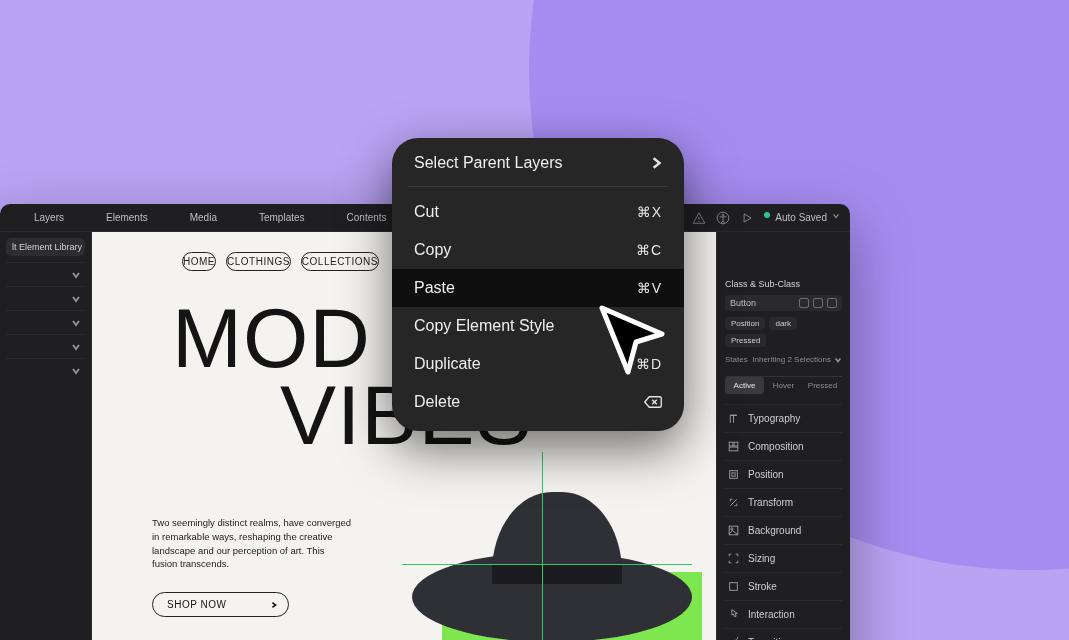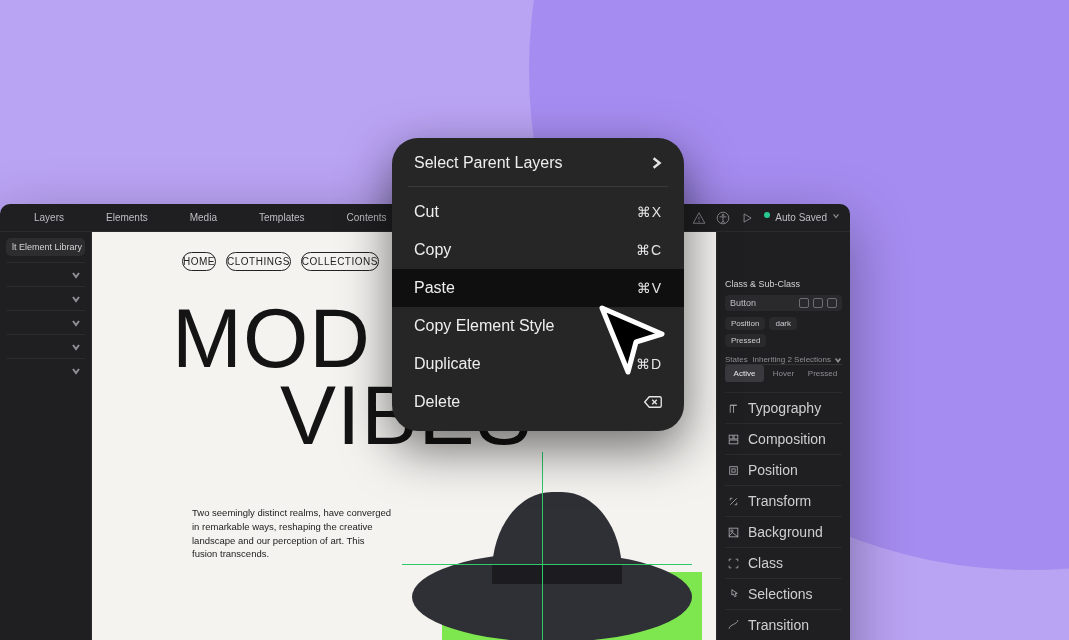--- a/index.html
+++ b/index.html
@@ -79,23 +79,23 @@
 
   .headline {
     position:absolute; left:80px; top:68px;
     font-family:Georgia,"Times New Roman",serif;
     font-weight:400; color:#141414;
     font-size:84px; line-height:.92; letter-spacing:1px;
   }
   .headline .l2 { margin-left:108px; }
 
   .blurb {
-    position:absolute; left:60px; top:274px;
+    position:absolute; left:60px; top:284px;
     width:200px;
-    font-size:9.5px; line-height:1.45; color:#222;margin-left:40px;
+    font-size:9.5px; line-height:1.45; color:#222;
   }
 
   .shopnow {
     position:absolute; left:60px; top:360px;
     display:flex; align-items:center; gap:44px;
     border:1px solid #222; border-radius:999px;
     font-size:10px; letter-spacing:.5px; color:#141414;
     padding:6px 10px 6px 14px;
   }
   .shopnow svg { width:8px; height:8px; stroke:#141414; fill:none; stroke-width:2; }
@@ -142,34 +142,34 @@
   }
   .class-row .name { flex:1; font-size:9px; }
   .class-row .mini { width:10px; height:10px; border:1px solid #6d6d72; border-radius:2px; }
 
   .chip-row { display:flex; gap:4px; margin-bottom:8px; flex-wrap:wrap; }
   .chip {
     font-size:8px; background:#2a2a2d; border-radius:4px;
     padding:2px 6px; color:#cfcfd2;
   }
 
-  .states-head { display:flex; justify-content:space-between; align-items:center; font-size:8px; color:#8e8e93; margin-bottom:0; }
+  .states-head { display:flex; justify-content:space-between; align-items:center; font-size:8px; color:#8e8e93; margin-bottom:12px; }
   .states-head svg { width:8px; height:8px; stroke:#8e8e93; fill:none; stroke-width:2; }
 
   .state-tabs { display:flex; border-top:1px solid #333; margin-bottom:10px;justify-content:space-between; }
   .state-tabs .st {
     flex:1; text-align:center; font-size:8px; color:#8e8e93;
     padding:4px 0; cursor:pointer;
   }
   .state-tabs .st.active { background:#3a3a3e; color:#e8e8ea; border-radius:3px; }
 
   .prop-row {
     display:flex; align-items:center; gap:8px;
     padding:7px 2px; border-top:1px solid #2b2b2d;
-    font-size:14px; color:#cfcfd2; cursor:pointer;
+    font-size:10px; color:#cfcfd2; cursor:pointer;
   }
   .prop-row svg { width:13px; height:13px; stroke:#a8a8ad; fill:none; stroke-width:1.6; }
 
   
   .ctx {
     position:absolute; left:392px; top:138px;
     width:292px;
     background:#262626; color:#eee;
     border-radius:26px;
     box-shadow:0 18px 50px rgba(0,0,0,.55);
@@ -277,20 +277,26 @@
         <span class="pill">COLLECTIONS</span>
       </div>
 
       <div class="headline">
         <div class="l1">MOD</div>
         <div class="l2">VIBES</div>
       </div>
 
       <div class="blurb">Two seemingly distinct realms, have converged in remarkable ways, reshaping the creative landscape and our perception of art. This fusion transcends.</div>
 
+      <div class="shopnow">
+        <span>SHOP NOW</span>
+        <svg viewBox="0 0 10 10">
+            <polyline points="3,2 7,5 3,8"></polyline>
+          </svg>
+      </div>
 
       <div class="slab"></div>
       <div class="hat-brim"></div>
       <div class="hat-crown"></div>
       <div class="hat-band"></div>
       <div class="sel-v"></div>
       <div class="sel-h"></div>
     </div>
 
     <div class="props">
@@ -356,27 +362,33 @@
             <rect x="4" y="4" width="16" height="16"></rect>
             <circle cx="9" cy="9" r="2"></circle>
             <path d="M4 18l6-6 10 8"></path>
           </svg>
           <span>Background</span>
         </div>
       <div class="prop-row">
           <svg viewBox="0 0 24 24">
             <path d="M4 8V4h4M20 8V4h-4M4 16v4h4M20 16v4h-4"></path>
           </svg>
-          <span>Class</span>
+          <span>Sizing</span>
+        </div>
+      <div class="prop-row">
+          <svg viewBox="0 0 24 24">
+            <rect x="5" y="5" width="14" height="14"></rect>
+          </svg>
+          <span>Stroke</span>
         </div>
       <div class="prop-row">
           <svg viewBox="0 0 24 24">
             <path d="M9 3v10l3-2 2 5 3-1-2-5h4z"></path>
           </svg>
-          <span>Selections</span>
+          <span>Interaction</span>
         </div>
       <div class="prop-row">
           <svg viewBox="0 0 24 24">
             <path d="M4 18c0-8 16-8 16-16"></path>
           </svg>
           <span>Transition</span>
         </div>
     </div>
 
   </div>

